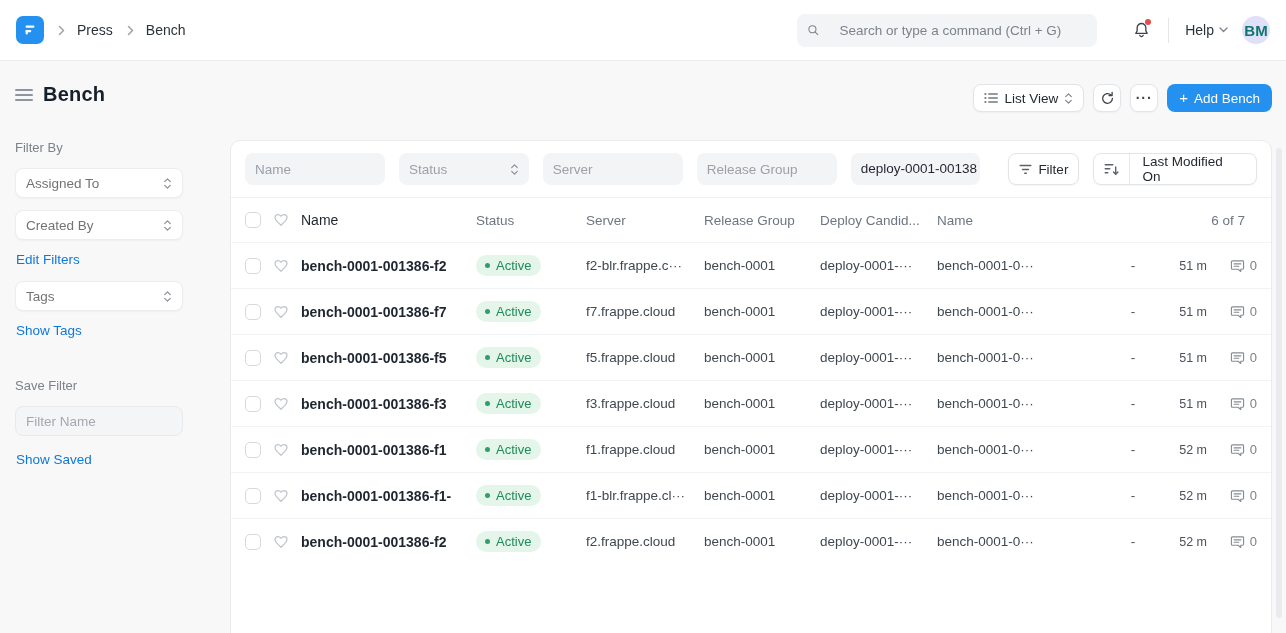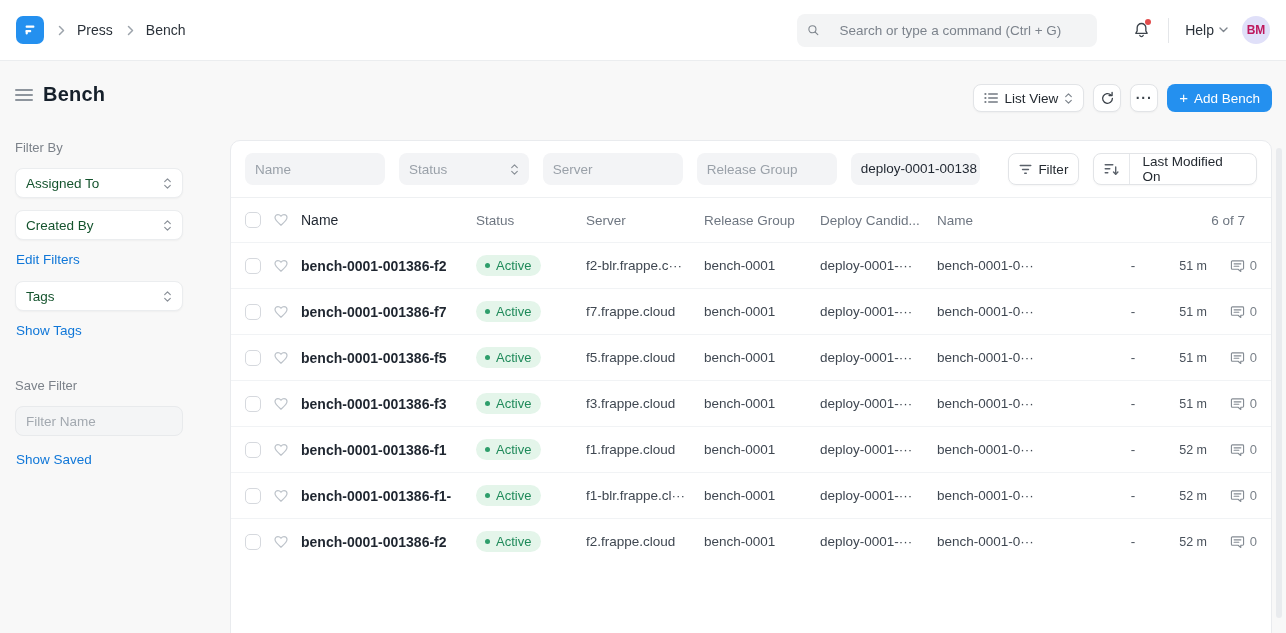--- a/index.html
+++ b/index.html
@@ -19,22 +19,22 @@
     display:flex; align-items:center; padding:0 10px; gap:20px; margin-right:33px; }
   .search input { border:none; outline:none; background:transparent; width:100%;
     font-family:inherit; font-size:13.5px; color:#1f2630; }
   .search input::placeholder { color:#7c838c; }
   .bell { position:relative; width:22px; height:22px; display:flex; align-items:center;
     justify-content:center; cursor:pointer; }
   .bell-dot { position:absolute; top:0; right:1px; width:6px; height:6px; border-radius:50%;
     background:#e24c4c; }
   .top-divider { width:1px; height:25px; background:#e4e6e9; margin:0 16px; }
   .help { display:flex; align-items:center; gap:5px; font-size:14px; color:#2b323a; cursor:pointer; }
-  .avatar { width:28px; height:28px; border-radius:50%; background:#e0e0f9; color:#be185d;
-    font-size:12px; font-weight:700; display:flex; align-items:center; justify-content:center;
+  .avatar { width:28px; height:28px; border-radius:50%; background:#e0e0f9; color:#0f766e;
+    font-size:15px; font-weight:700; display:flex; align-items:center; justify-content:center;
     margin-left:14px; cursor:pointer; }
   
   .page-header { position:absolute; top:83px; left:15px; display:flex; align-items:center; gap:10px; }
   .hamburger { width:18px; display:flex; flex-direction:column; gap:3px; cursor:pointer; padding:2px 0; }
   .hamburger span { height:2px; border-radius:1px; background:#8e959d; }
   .page-title { font-size:20px; font-weight:700; color:#16202b; letter-spacing:.2px; }
   .header-actions { position:absolute; top:84px; right:14px; display:flex; align-items:center; gap:9px; }
   .btn { height:28px; background:#fff; border:1px solid #e2e4e7; border-radius:8px;
     display:flex; align-items:center; gap:6px; padding:0 10px; font-size:13.5px; color:#242a31;
     cursor:pointer; box-shadow:0 1px 2px rgba(0,0,0,.04); }
@@ -42,21 +42,21 @@
   .dots { font-size:14px; font-weight:700; color:#3c434b; letter-spacing:1px; }
   .btn-primary { height:28px; background:#2490EF; border-radius:8px; border:none;
     color:#fff; display:flex; align-items:center; gap:6px; padding:0 12px; font-size:13.5px;
     cursor:pointer; }
   .btn-primary .plus { font-size:15px; line-height:1; margin-top:-1px; }
   
   .sidebar { position:absolute; top:140px; left:15px; width:168px; }
   .side-label { font-size:13px; color:#7c828a; margin-bottom:13px; }
   .side-select { height:30px; background:#fff; border:1px solid #ebedef; border-radius:8px;
     display:flex; align-items:center; justify-content:space-between; padding:0 10px;
-    font-size:13.5px; color:#14532d; margin-bottom:12px; cursor:pointer;
+    font-size:13.5px; color:#737373; margin-bottom:12px; cursor:pointer;
     box-shadow:0 1px 2px rgba(0,0,0,.04); }
   .side-link { font-size:13.5px; color:#1077d8; margin:2px 1px 14px; cursor:pointer; width:fit-content; }
   .side-gap { height:26px; }
   .side-input { width:168px; height:30px; background:#f4f5f6; border:1px solid #e8eaec;
     border-radius:8px; padding:0 10px; font-family:inherit; font-size:13.5px; color:#1f2630;
     margin-bottom:14px; outline:none; }
   .side-input::placeholder { color:#a3a9b0; }
   
   .card { position:absolute; top:140px; left:230px; width:1042px; height:525px; background:#fff;
     border:1px solid #e9ebee; border-radius:10px; overflow:hidden; }

